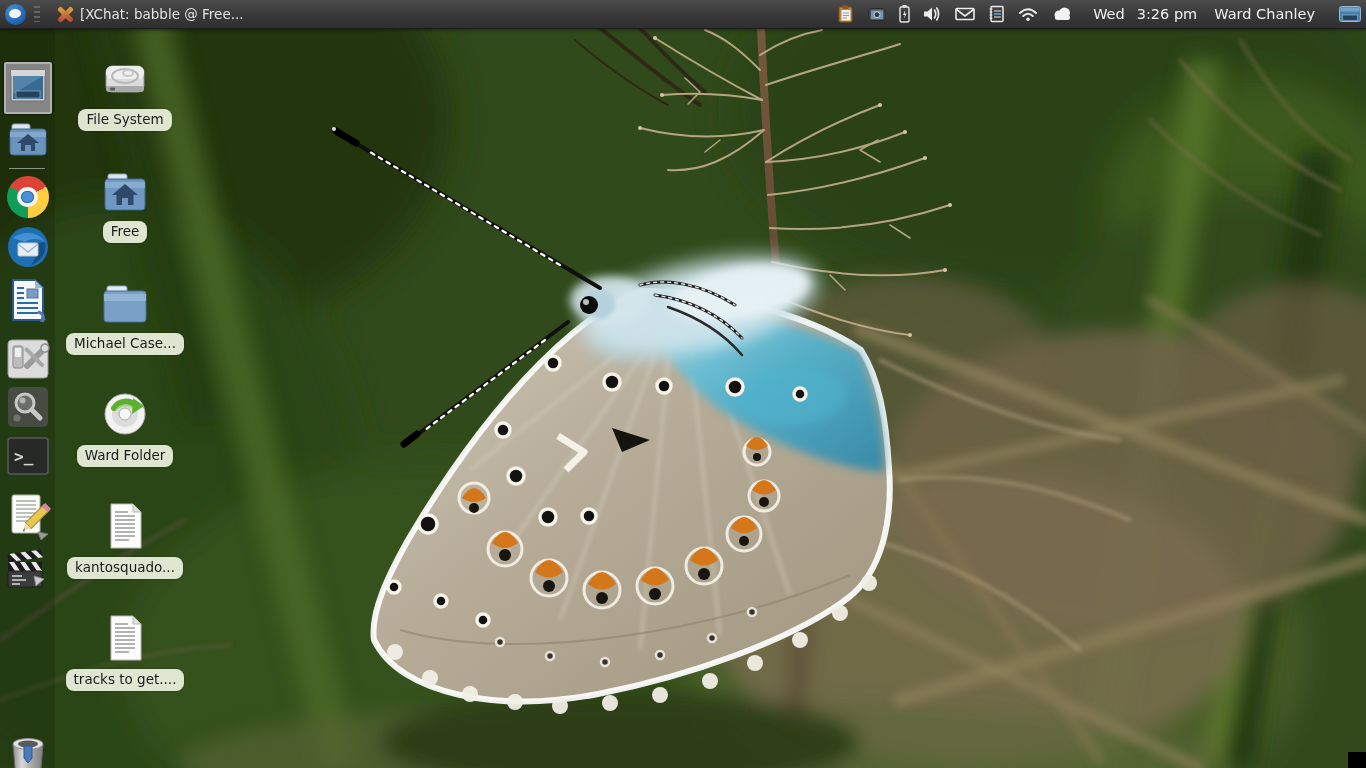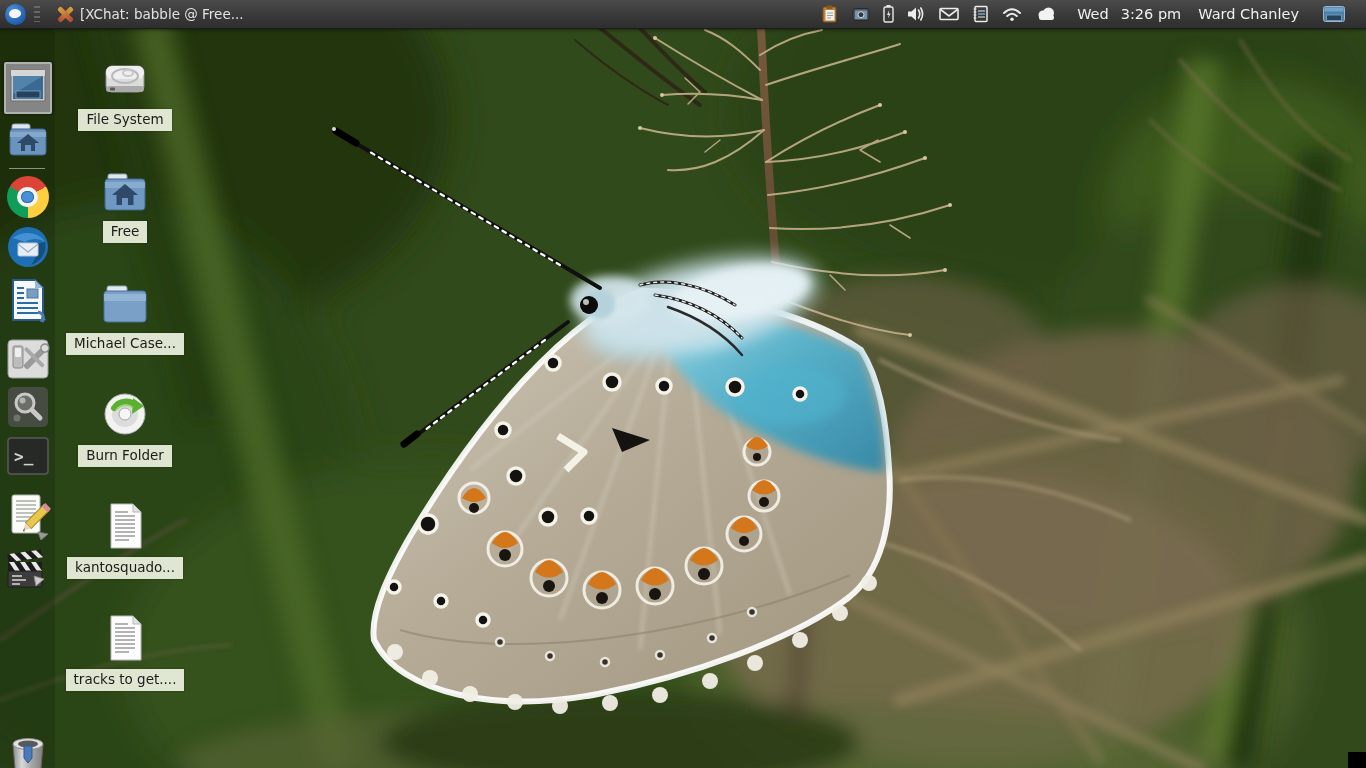--- a/index.html
+++ b/index.html
@@ -36,38 +36,38 @@
     border-radius:2px;background:linear-gradient(#d8a43c,#b04838)}
   .xchat-x::before{transform:rotate(45deg)}
   .xchat-x::after{transform:rotate(-45deg)}
   .chrome-ball{border-radius:50%;position:relative;flex:0 0 auto;
     background:conic-gradient(from -60deg,#db4437 0 33.3%,#ffcd40 0 66.6%,#0f9d58 0 100%)}
   .chrome-ball.small{width:18px;height:18px}
   .chrome-ball.big{width:42px;height:42px}
   .chrome-ball::before{content:"";position:absolute;inset:26%;background:#f4f4f4;border-radius:50%}
   .chrome-ball::after{content:"";position:absolute;inset:35%;background:#4a90d9;border-radius:50%;
     box-shadow:inset 0 0 0 1px #2f6db0}
-  .tray{display:flex;align-items:center;gap:11px;margin-left:auto;padding-right:20px}
+  .tray{display:flex;align-items:center;gap:11px;margin-left:auto;padding-right:4px}
   .tray svg{display:block}
   .clock{display:flex;gap:12px;margin:0 6px 0 8px;font-size:14.5px;color:#f0f0f0}
   .user{margin-right:12px;font-size:14.5px;color:#f0f0f0}
 
   
   .dock{position:absolute;left:0;top:28px;bottom:0;width:55px;z-index:30;
     background:rgba(12,20,6,.20)}
   .dock-item{position:absolute;left:50%;transform:translateX(-50%)}
   .dock-sep{position:absolute;top:140px;left:9px;width:36px;height:1px;background:rgba(230,230,230,.55)}
   .dock-active{background:#858585;border:2px solid #b2b2b2;border-radius:2px;box-shadow:0 0 3px rgba(0,0,0,.5)}
 
   
   .desk-icon{position:absolute;left:55px;width:140px;display:flex;flex-direction:column;
     align-items:center;z-index:20}
   .desk-icon .art{height:50px;display:flex;align-items:flex-end;justify-content:center}
   .desk-label{margin-top:7px;background:rgba(238,243,225,.92);color:#1b1b1b;
-    font-size:13.5px;line-height:17px;padding:2px 8px 3px;border-radius:0;white-space:nowrap;
+    font-size:13.5px;line-height:17px;padding:2px 8px 3px;border-radius:8px;white-space:nowrap;
     box-shadow:0 0 2px rgba(0,0,0,.3)}
 </style>
 </head>
 <body>
 
 <div class="wallpaper">
 <svg viewBox="0 0 1366 768" preserveAspectRatio="none">
   <defs>
     <filter id="f2" x="-30%" y="-30%" width="160%" height="160%">
           <feGaussianBlur stdDeviation="2"></feGaussianBlur>
@@ -547,21 +547,21 @@
   <div class="art">
     <svg width="50" height="48" viewBox="0 0 50 48">
       <circle cx="25" cy="24" r="20" fill="#f2f2f2" stroke="#b0b0b0"></circle>
       <circle cx="25" cy="24" r="13" fill="#dcdcdc"></circle>
       <circle cx="25" cy="24" r="6" fill="#f6f6f6" stroke="#a8a8a8"></circle>
       <path d="M14,18 A14,14 0 0 1 36,16" fill="none" stroke="#5cb030" stroke-width="6" stroke-linecap="round"></path>
       <path d="M33,8 L44,16 L32,24 Z" fill="#5cb030"></path>
       <path d="M16,20 A12,12 0 0 1 33,18" fill="none" stroke="#8fd468" stroke-width="2" opacity=".8"></path>
     </svg>
   </div>
-  <div class="desk-label">Burn Folder</div>
+  <div class="desk-label">Ward Folder</div>
 </div>
 
 <div class="desk-icon" style="top:500px">
   <div class="art">
     <svg width="44" height="48" viewBox="0 0 44 48">
       <path d="M8,2 h22 l8,8 v36 h-30 Z" fill="#fcfcfc" stroke="#b8b8b8"></path>
       <path d="M30,2 l8,8 h-8 Z" fill="#e0e0e0" stroke="#b8b8b8"></path>
       <path d="M12,10 h13 M12,14 h20 M12,18 h20 M12,22 h20 M12,26 h20 M12,30 h20 M12,34 h20 M12,38 h14" stroke="#9a9a9a" stroke-width="1.4"></path>
     </svg>
   </div>

